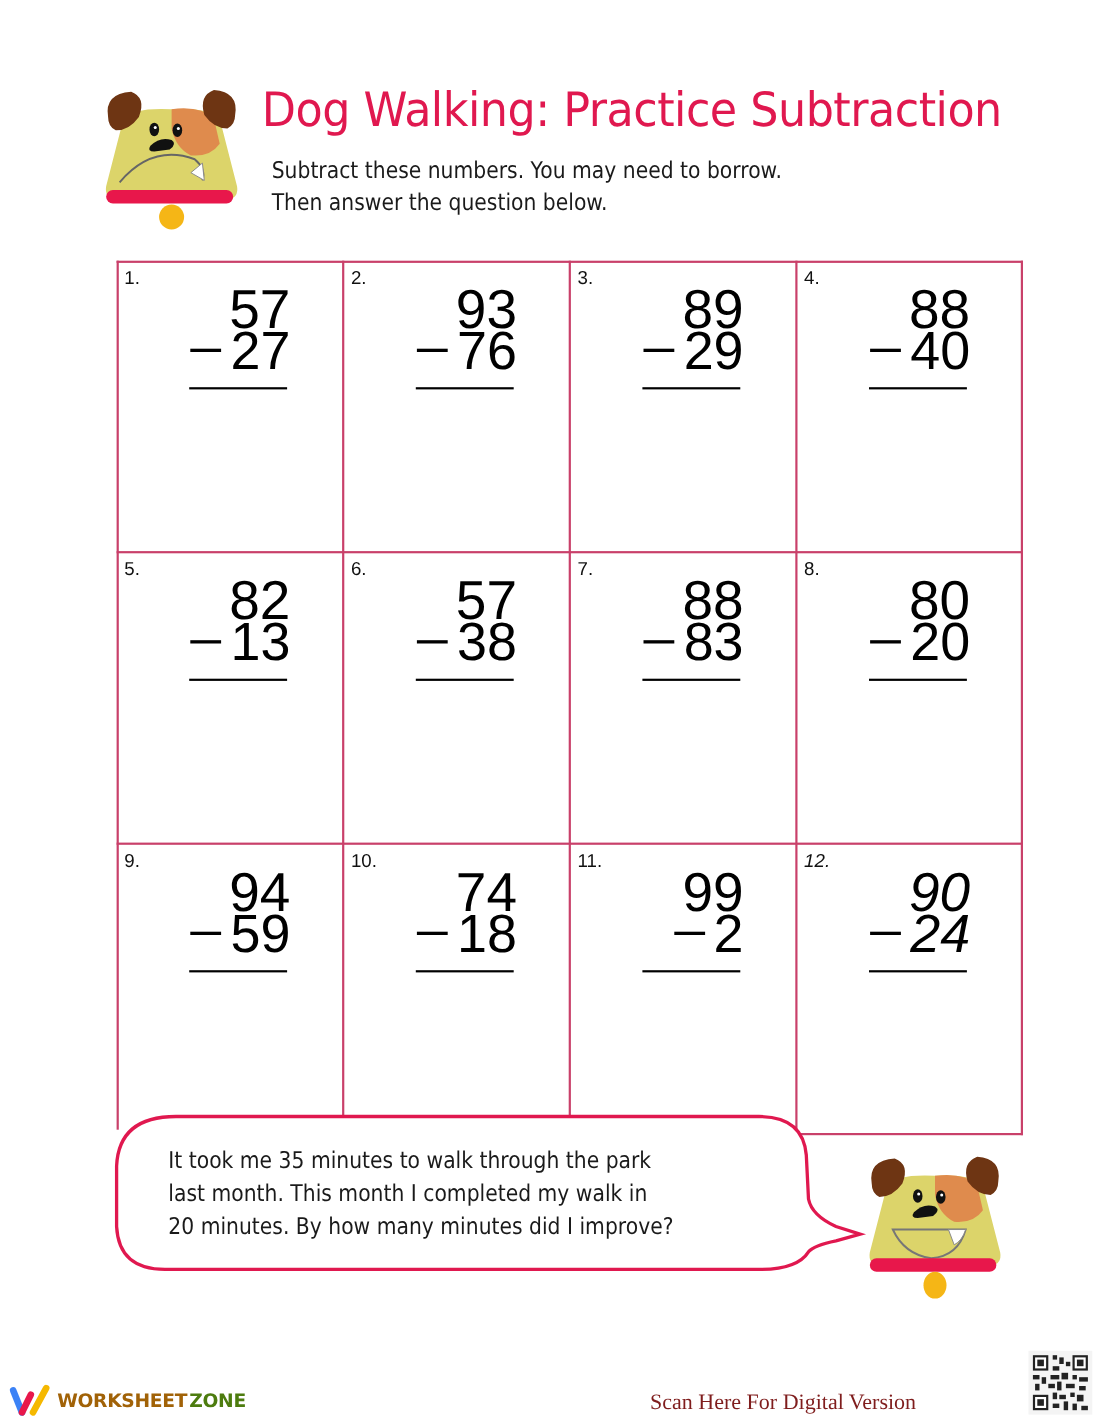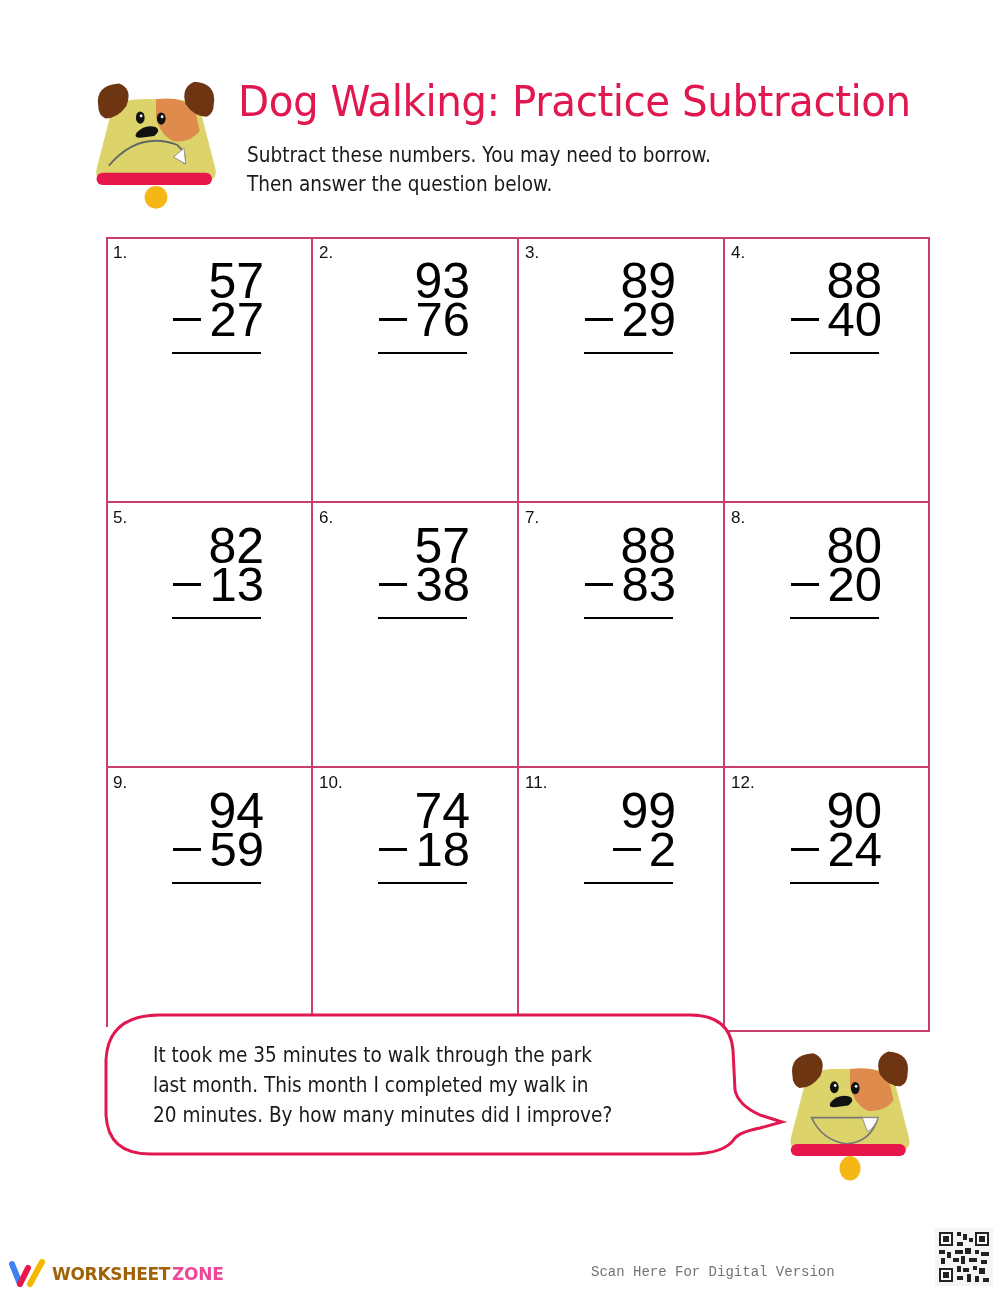--- a/index.html
+++ b/index.html
@@ -9,21 +9,21 @@
   .instr { left: 247px; font-family: "DejaVu Sans", sans-serif; font-size: 21px; color: #1a1a1a; white-space: nowrap; transform: scaleX(0.88); transform-origin: left top; }
   .grid-line { position: absolute; background: #c9406a; }
   .cell { position: absolute; width: 206px; height: 265px; }
   .cell .num { position: absolute; left: 7px; top: 6px; font-size: 17px; color: #111; }
   .cell .top { position: absolute; right: 48px; top: 16px; font-size: 50px; color: #000; line-height: 56px; }
   .cell .bot { position: absolute; right: 48px; top: 54px; font-size: 49px; color: #000; line-height: 56px; white-space: nowrap; }
   .cell .minus { display: inline-block; width: 28px; height: 3px; background: #000; vertical-align: middle; margin-right: 8px; position: relative; top: -4px; }
   .cell .bar { position: absolute; left: 66px; width: 89px; top: 115px; height: 2px; background: #000; }
   .bubble-text { left: 153px; font-family: "DejaVu Sans", sans-serif; font-size: 21px; color: #1a1a1a; white-space: nowrap; transform: scaleX(0.88); transform-origin: left top; }
   .logo-text { left: 52px; top: 1264px; font-family: "DejaVu Sans", sans-serif; font-weight: bold; font-size: 17px; letter-spacing: -0.3px; }
-  .scan { left: 591px; top: 1264px; font-family: Liberation Mono, monospace; font-size: 14px; color: #737373; white-space: nowrap; }
+  .scan { left: 591px; top: 1264px; font-family: Liberation Serif, serif; font-size: 20px; color: #7f1d1d; white-space: nowrap; }
 </style>
 </head>
 <body>
 
 <div class="abs" style="left:86px;top:72px;width:140px;height:142px;">
   <svg width="140" height="142" viewBox="0 0 160 160">
     <path d="M30 40 Q40 28 80 30 Q120 28 130 40 L148 110 Q150 122 138 124 L22 124 Q10 122 12 110 Z" fill="#dcd46a"></path>
     <path d="M80 30 Q110 26 124 40 L130 66 Q120 80 100 78 Q84 70 80 50 Z" fill="#df8b4d"></path>
     <path d="M14 38 Q10 14 38 12 Q54 18 46 38 Q36 52 22 52 Q14 48 14 38Z" fill="#6e3513"></path>
     <path d="M146 36 Q150 12 124 10 Q108 16 114 36 Q124 50 138 50 Q146 46 146 36Z" fill="#6e3513"></path>
@@ -117,21 +117,21 @@
     <span class="top">74</span>
     <span class="bot"><span class="minus"></span><span>18</span></span>
     <div class="bar"></div>
   </div>
   <div class="cell" style="left:518px;top:767px;">
     <span class="num">11.</span>
     <span class="top">99</span>
     <span class="bot"><span class="minus"></span><span>2</span></span>
     <div class="bar"></div>
   </div>
-  <div class="cell" style="left:724px;top:767px;">
+  <div class="cell" style="left:724px;top:767px;font-style:italic;">
     <span class="num">12.</span>
     <span class="top">90</span>
     <span class="bot"><span class="minus"></span><span>24</span></span>
     <div class="bar"></div>
   </div>
 </div>
 
 <div class="abs" style="left:0;top:0;width:1000px;height:1294px;pointer-events:none;">
   <svg width="1000" height="1294" style="position:absolute;left:0;top:0;">
     <path d="M160 1015 L690 1015 Q730 1015 733 1050 L735 1090 Q738 1105 760 1115 L782 1122 L760 1128 Q740 1132 735 1138 Q725 1154 690 1154 L150 1154 Q108 1154 106 1115 L106 1060 Q108 1015 160 1015 Z" fill="#ffffff" stroke="#e0184f" stroke-width="3"></path>
@@ -160,21 +160,21 @@
 </div>
 
 <div class="abs" style="left:8px;top:1258px;width:40px;height:32px;">
   <svg width="40" height="32" viewBox="0 0 40 32">
     <path d="M4 6 L12 26" stroke="#3b82f6" stroke-width="6" stroke-linecap="round"></path>
     <path d="M12 26 L20 10" stroke="#e8174b" stroke-width="6" stroke-linecap="round"></path>
     <path d="M22 26 L34 4" stroke="#f5b800" stroke-width="6" stroke-linecap="round"></path>
   </svg>
 </div>
 <div class="abs logo-text">
-  <span style="color:#a16207;">WORKSHEET</span><span style="color:#ec4899;margin-left:2px;">ZONE</span>
+  <span style="color:#a16207;">WORKSHEET</span><span style="color:#4d7c0f;margin-left:2px;">ZONE</span>
 </div>
 <div class="abs scan">Scan Here For Digital Version</div>
 <div class="abs" style="left:935px;top:1228px;width:58px;height:58px;background:#f4f4f4;">
   <svg width="58" height="58" viewBox="0 0 29 29">
     <rect x="2" y="2" width="7" height="7" fill="#222"></rect>
       <rect x="3" y="3" width="5" height="5" fill="#fff"></rect>
       <rect x="4" y="4" width="3" height="3" fill="#222"></rect>
     <rect x="20" y="2" width="7" height="7" fill="#222"></rect>
       <rect x="21" y="3" width="5" height="5" fill="#fff"></rect>
       <rect x="22" y="4" width="3" height="3" fill="#222"></rect>

